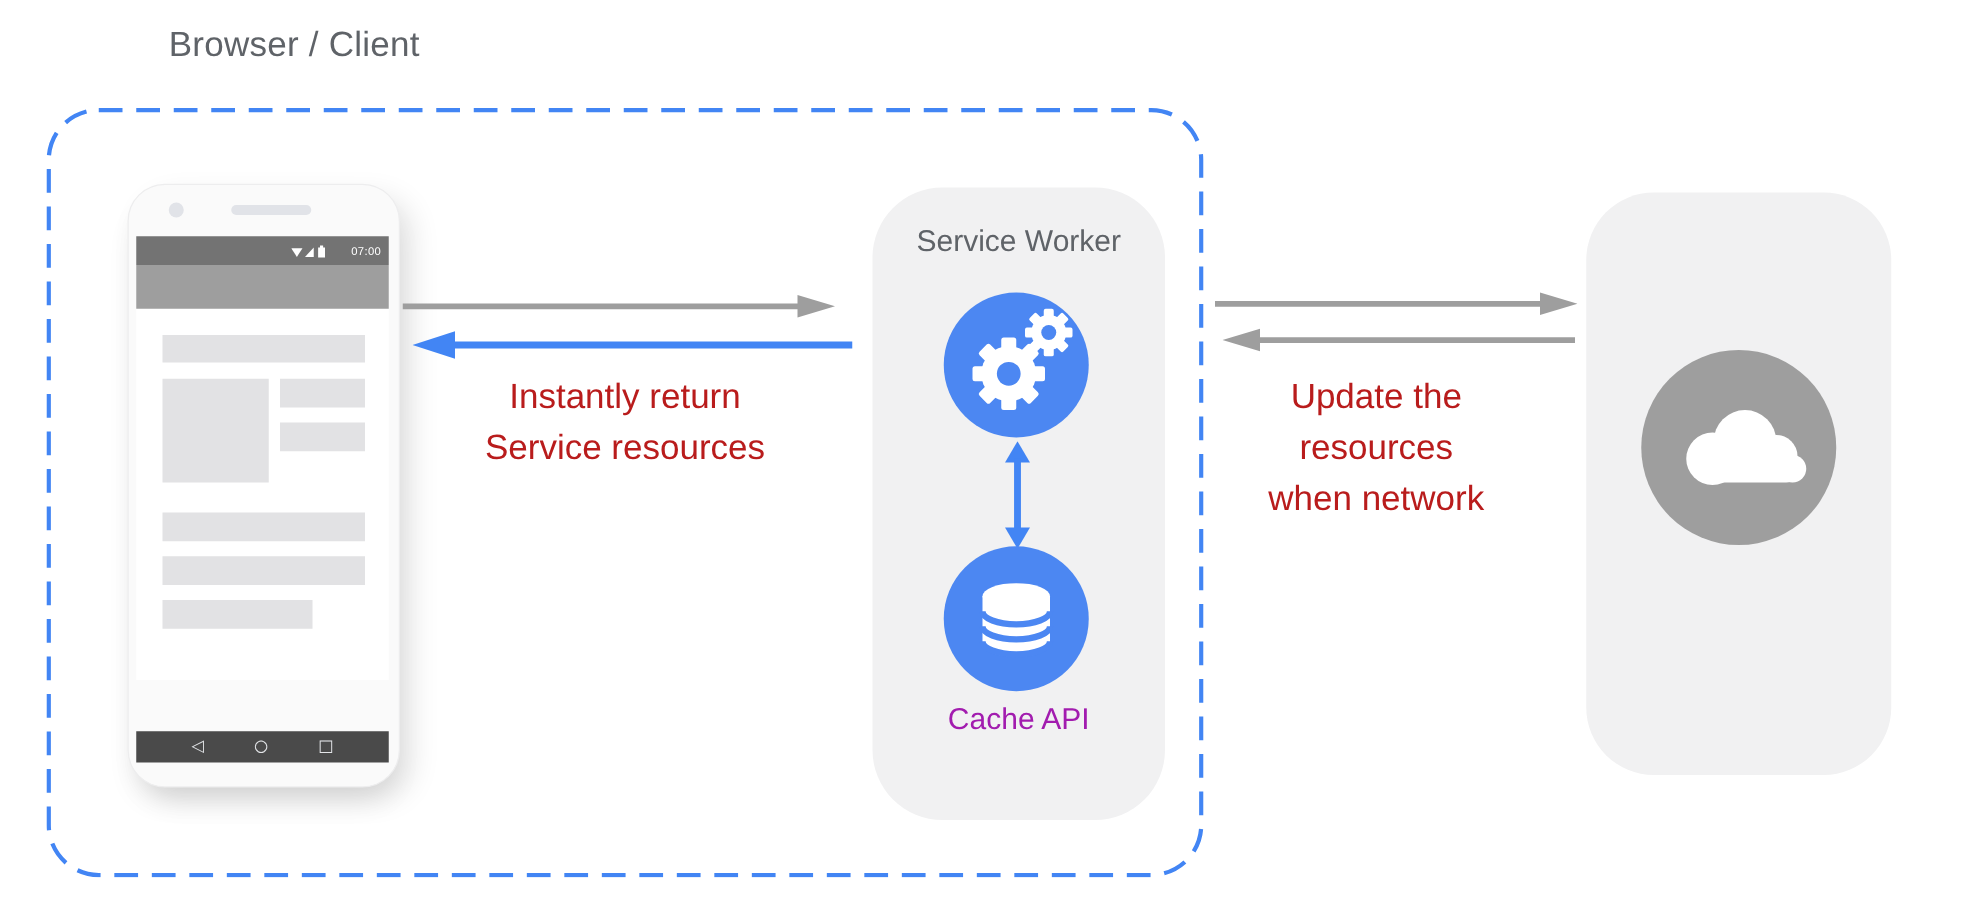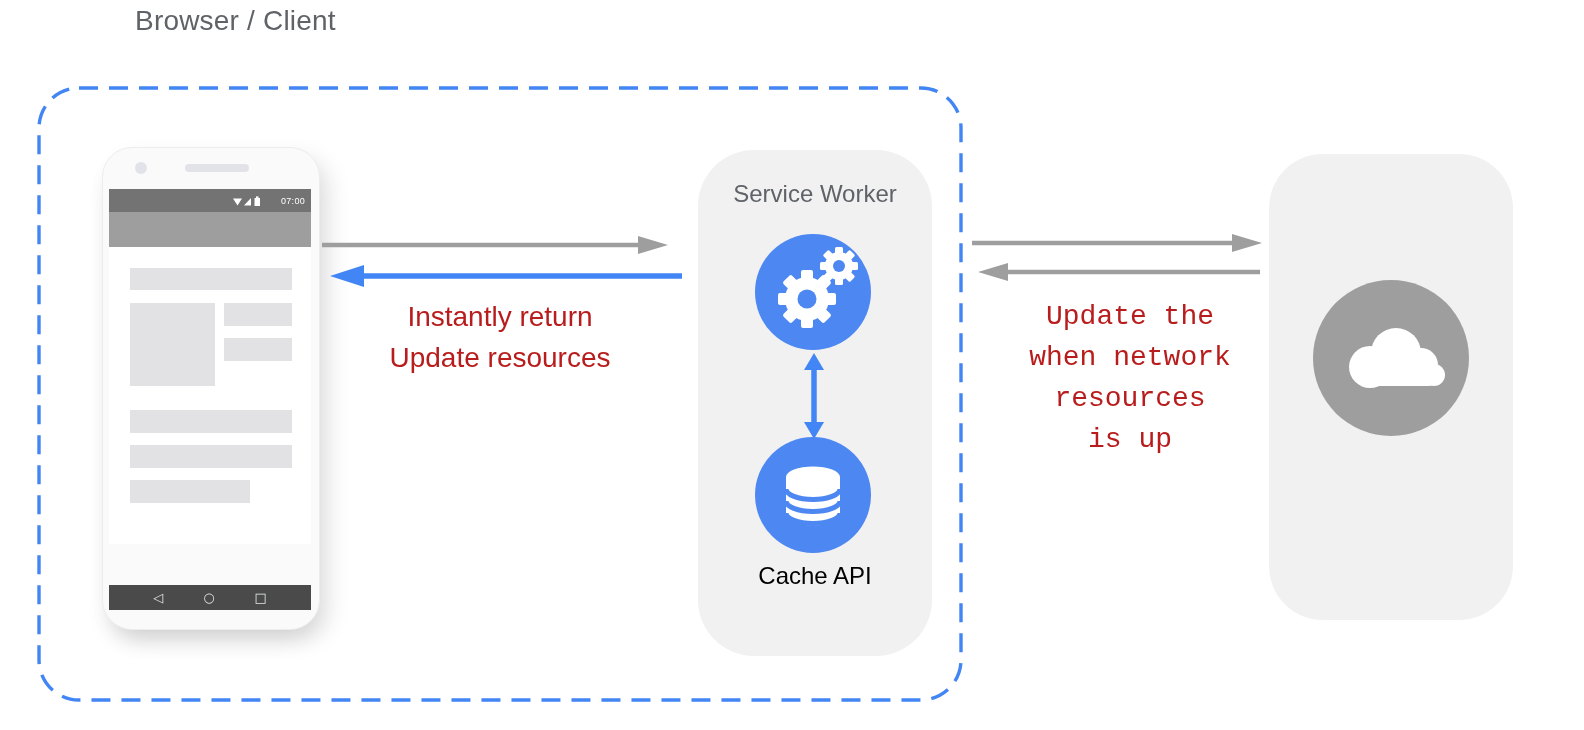--- a/index.html
+++ b/index.html
@@ -32,37 +32,37 @@
   .nav-glyph{color:#e3e5e8;font-size:13px;line-height:25px;font-family:"DejaVu Sans",sans-serif;}
 
   
   .panel{background:#f1f1f2;border-radius:56px;}
   .sw-panel{left:698px;top:150px;width:234px;height:506px;}
   .web-panel{left:1269px;top:154px;width:244px;height:466px;border-radius:54px;}
   .panel-title{left:0;top:30px;width:234px;text-align:center;color:#5f6368;font-size:24px;}
   .blue-circle{border-radius:50%;background:#4c87f2;}
   .gear-circle{left:57px;top:84px;width:116px;height:116px;}
   .cache-circle{left:57px;top:287px;width:116px;height:116px;}
-  .cache-label{left:0;top:412px;width:234px;text-align:center;color:#000000;font-size:24px;}
+  .cache-label{left:0;top:412px;width:234px;text-align:center;color:#a21caf;font-size:24px;}
   .web-circle{left:44px;top:126px;width:156px;height:156px;border-radius:50%;background:#9e9e9e;}
   .web-title{left:1269px;top:84px;width:244px;text-align:center;}
 
   .note-left{left:350px;top:296px;width:300px;}
-  .note-right{left:980px;top:296px;width:300px;font-family:Liberation Mono, monospace;}
+  .note-right{left:951px;top:296px;width:300px;}
 </style>
 </head>
 <body>
 
 <div class="canvas">
 
   <svg class="abs dashed-wrap" width="926" height="616" viewBox="0 0 926 616">
     <rect x="2" y="2" width="922" height="612" rx="40" ry="40" fill="none" stroke="#4285f4" stroke-width="3.4" stroke-dasharray="19 11"></rect>
   </svg>
 
-  <div class="abs gray-title" style="left:135px;top:5px;">Browser / Client</div>
+  <div class="abs gray-title" style="left:135px;top:20px;">Browser / Client</div>
 
   <div class="abs phone">
     <div class="abs phone-camera"></div>
     <div class="abs phone-speaker"></div>
     <div class="abs screen">
       <div class="abs statusbar">
         <svg width="34" height="12" viewBox="0 0 34 12">
           <polygon points="0,3.5 9,3.5 4.5,10.5" fill="#ffffff"></polygon>
           <polygon points="11,10.5 18,10.5 18,3" fill="#ffffff"></polygon>
           <g>
@@ -91,21 +91,21 @@
   <svg class="abs" style="left:322px;top:234px;" width="346" height="22" viewBox="0 0 346 22">
     <line x1="0" y1="11" x2="318" y2="11" stroke="#9e9e9e" stroke-width="4.6"></line>
     <polygon points="316,2 346,11 316,20" fill="#9e9e9e"></polygon>
   </svg>
   <svg class="abs" style="left:330px;top:263px;" width="352" height="26" viewBox="0 0 352 26">
     <polygon points="34,2 0,13 34,24" fill="#4285f4"></polygon>
     <line x1="30" y1="13" x2="352" y2="13" stroke="#4285f4" stroke-width="5.6"></line>
   </svg>
   <div class="abs blue-note note-left">
     <span>Instantly return</span>
-    <span>Update resources</span>
+    <span>Service resources</span>
   </div>
 
   <div class="abs panel sw-panel">
     <div class="abs panel-title">Service Worker</div>
 
     <div class="abs blue-circle gear-circle">
       <svg width="116" height="116" viewBox="0 0 116 116">
         <g transform="translate(52,65)" fill="#ffffff">
           <g>
             <rect x="-6" y="-29" width="12" height="13" rx="2"></rect>
@@ -159,23 +159,22 @@
   <svg class="abs" style="left:972px;top:232px;" width="290" height="22" viewBox="0 0 290 22">
     <line x1="0" y1="11" x2="262" y2="11" stroke="#9e9e9e" stroke-width="4.6"></line>
     <polygon points="260,2 290,11 260,20" fill="#9e9e9e"></polygon>
   </svg>
   <svg class="abs" style="left:978px;top:261px;" width="282" height="22" viewBox="0 0 282 22">
     <polygon points="30,2 0,11 30,20" fill="#9e9e9e"></polygon>
     <line x1="26" y1="11" x2="282" y2="11" stroke="#9e9e9e" stroke-width="4.6"></line>
   </svg>
   <div class="abs blue-note note-right">
     <span>Update the</span>
+    <span>resources</span>
     <span>when network</span>
-    <span>resources</span>
-    <span>is up</span>
   </div>
 
   <div class="abs panel web-panel">
     <div class="abs web-circle">
       <svg width="156" height="156" viewBox="0 0 156 156">
         <g fill="#ffffff">
           <circle cx="57" cy="87" r="21"></circle>
           <circle cx="83" cy="73" r="25"></circle>
           <circle cx="108" cy="85" r="17"></circle>
           <circle cx="121" cy="95" r="11"></circle>

